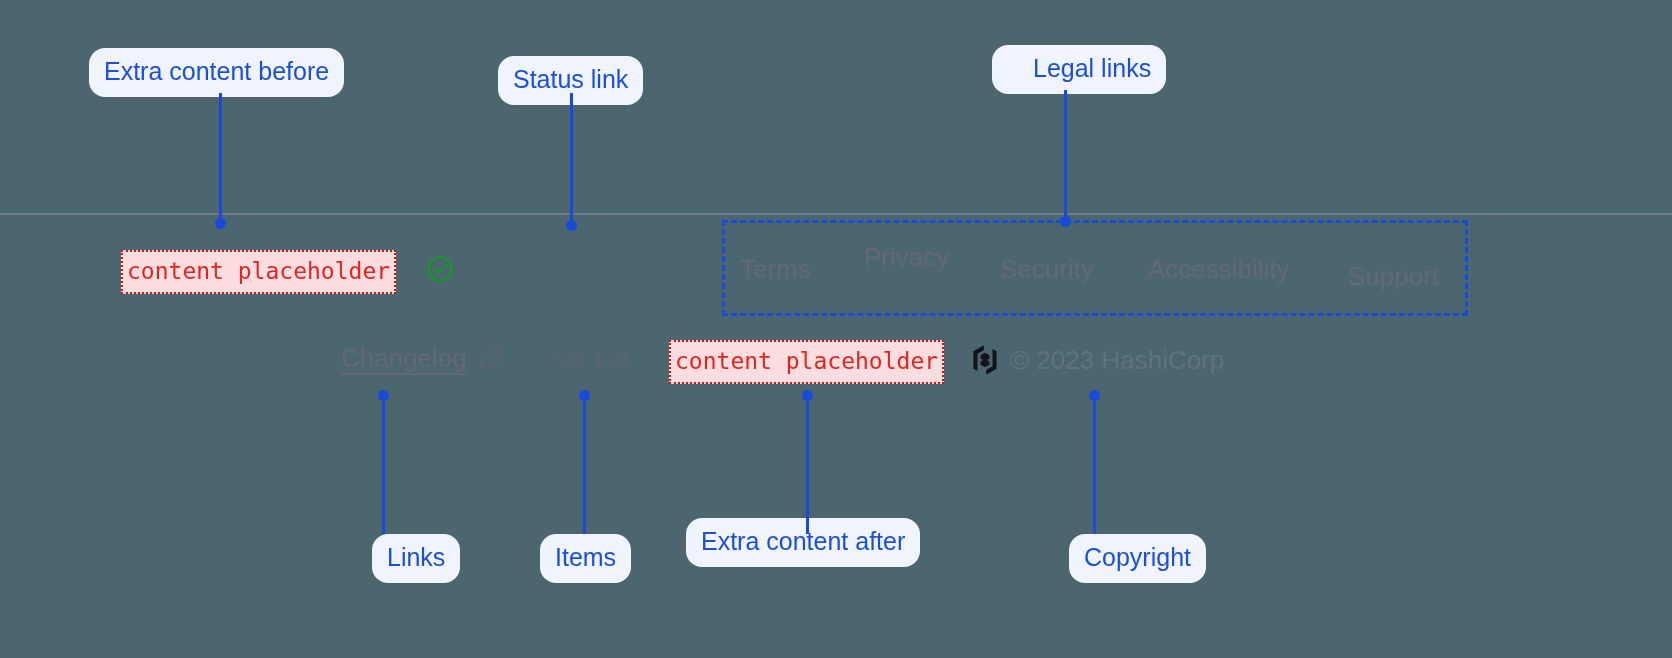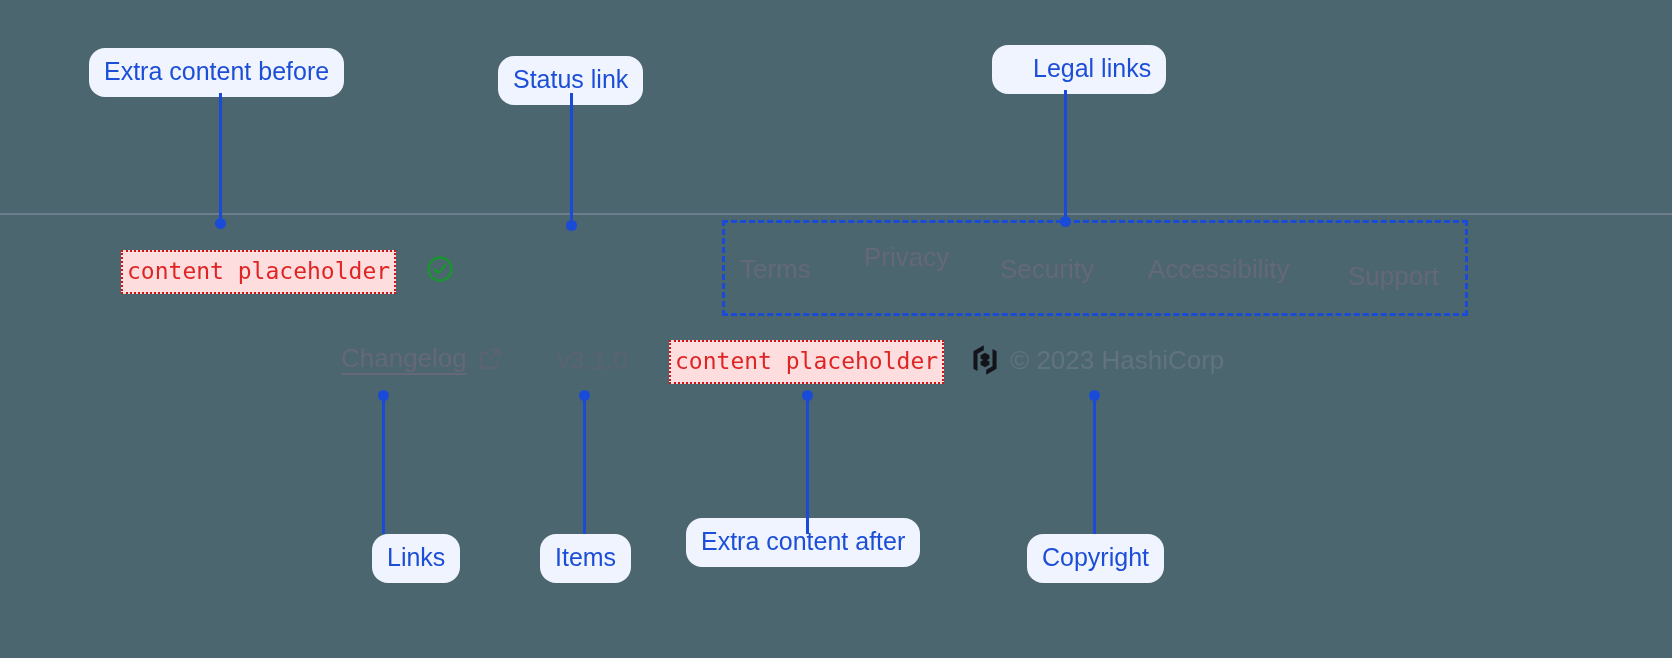--- a/index.html
+++ b/index.html
@@ -157,21 +157,21 @@
 <div class="leader-dot" style="left:378px; top:390px;"></div>
 
 <div class="callout" style="left:540px; top:534px;">Items</div>
 <div class="leader" style="left:583px; top:397px; height:137px;"></div>
 <div class="leader-dot" style="left:579px; top:390px;"></div>
 
 <div class="callout" style="left:686px; top:518px;">Extra content after</div>
 <div class="leader" style="left:806px; top:397px; height:137px;"></div>
 <div class="leader-dot" style="left:802px; top:390px;"></div>
 
-<div class="callout" style="left:1027px; top:534px;">Copyright</div>
+<div class="callout" style="left:1069px; top:534px;">Copyright</div>
 <div class="leader" style="left:1093px; top:397px; height:137px;"></div>
 <div class="leader-dot" style="left:1089px; top:390px;"></div>
 
 <div id="legal-highlight" style="left:722px; top:220px; width:746px; height:96px;"></div>
 
 <div class="placeholder" style="left:121px; top:250px;">content placeholder</div>
 
 <div class="status-row" style="left:425px; top:254px;">
   <span>
     <svg class="icon-svg" width="30" height="30" viewBox="0 0 24 24" fill="none" stroke="#1a9431" stroke-width="2" stroke-linecap="round" stroke-linejoin="round">

